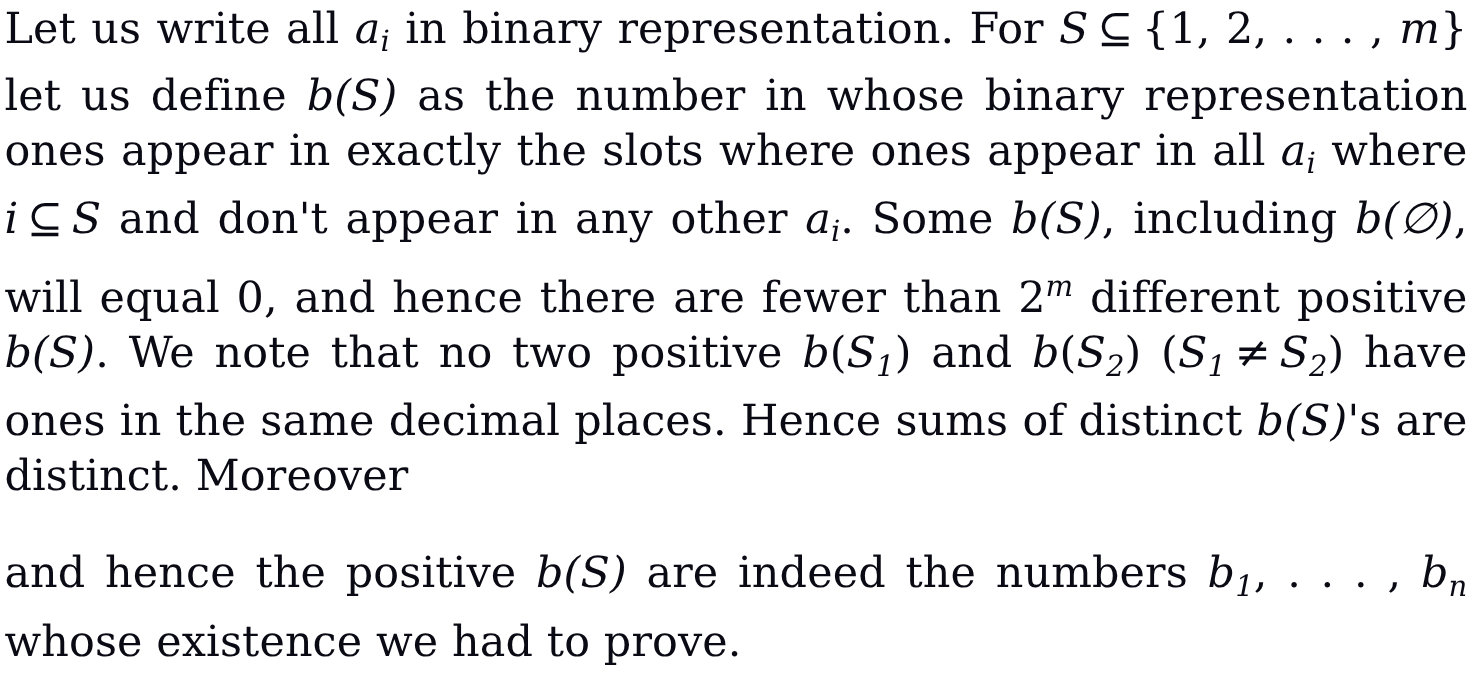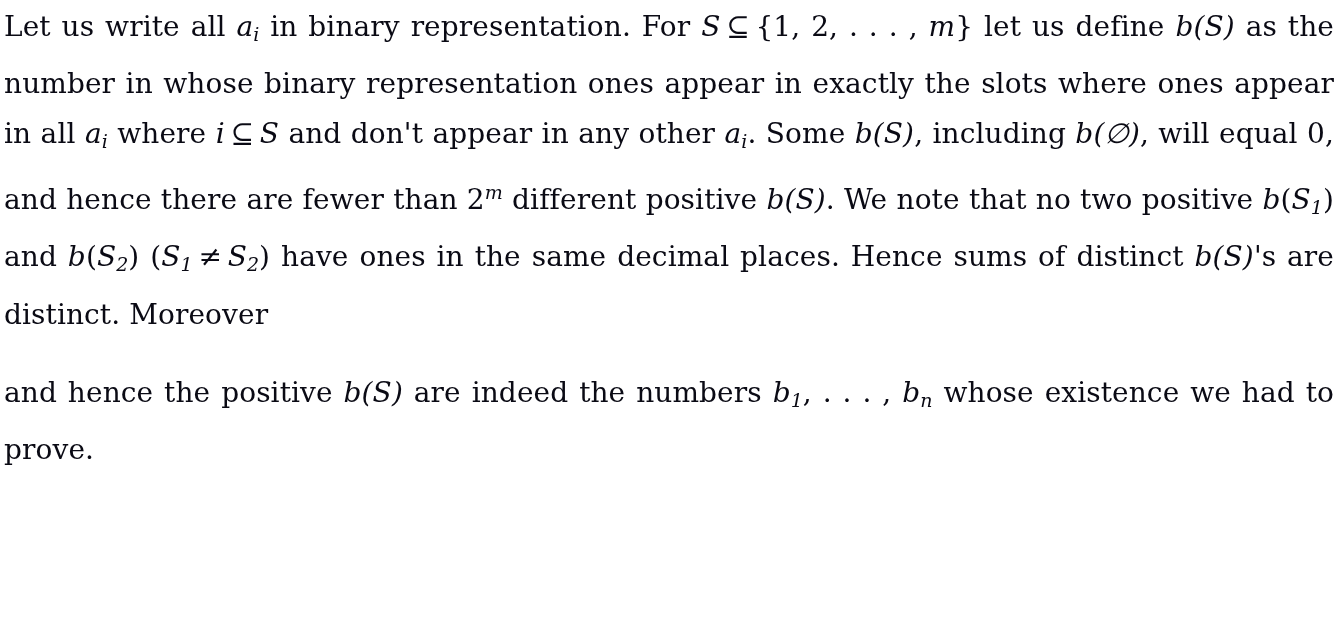--- a/index.html
+++ b/index.html
@@ -15,21 +15,21 @@
     color: #0a0a14;
   }
   .page {
     width: 1338px;
     height: 622px;
     box-sizing: border-box;
     padding: 0 4px;
     position: relative;
   }
   .para {
-    font-size: 28px;
+    font-size: 39px;
     line-height: 50px;
     text-align: justify;
     text-justify: inter-word;
     letter-spacing: 0.1px;
   }
   .para-1 { margin-top: 2px; }
   .para-2 { margin-top: 20px; }
   
   .mi {
     font-family: "DejaVu Serif", "Liberation Serif", serif;

